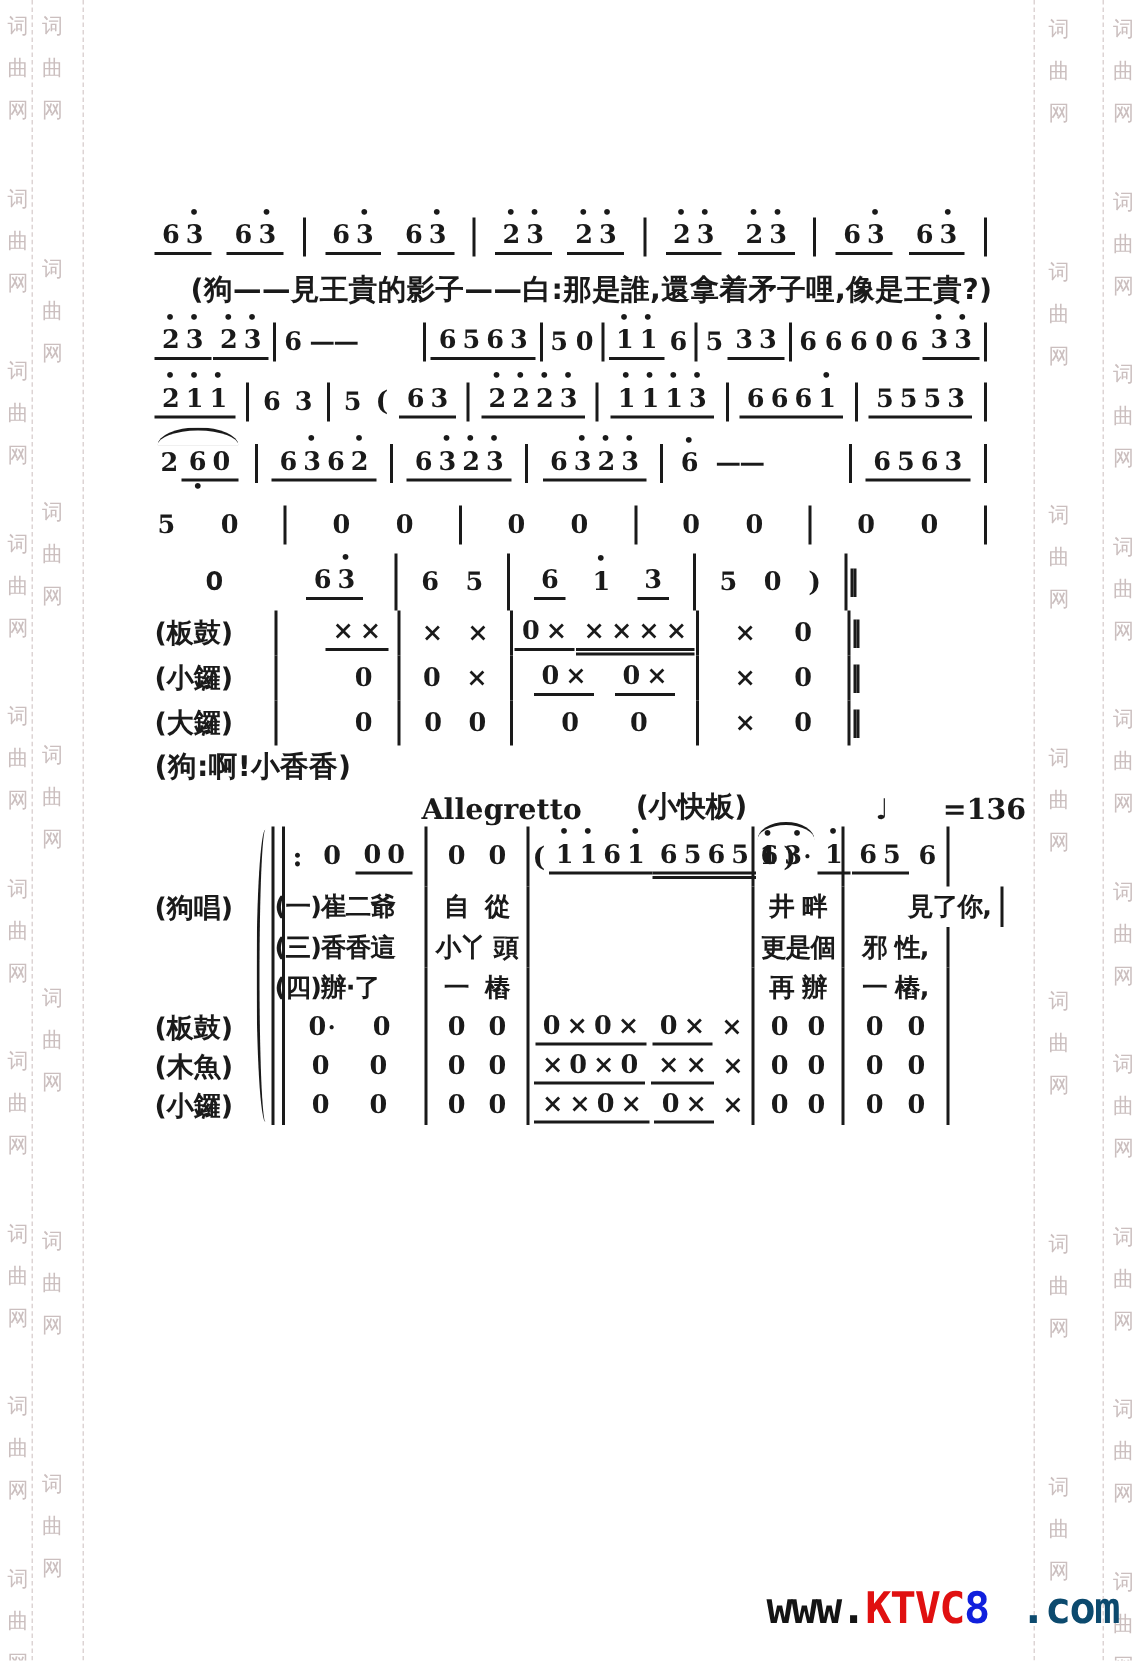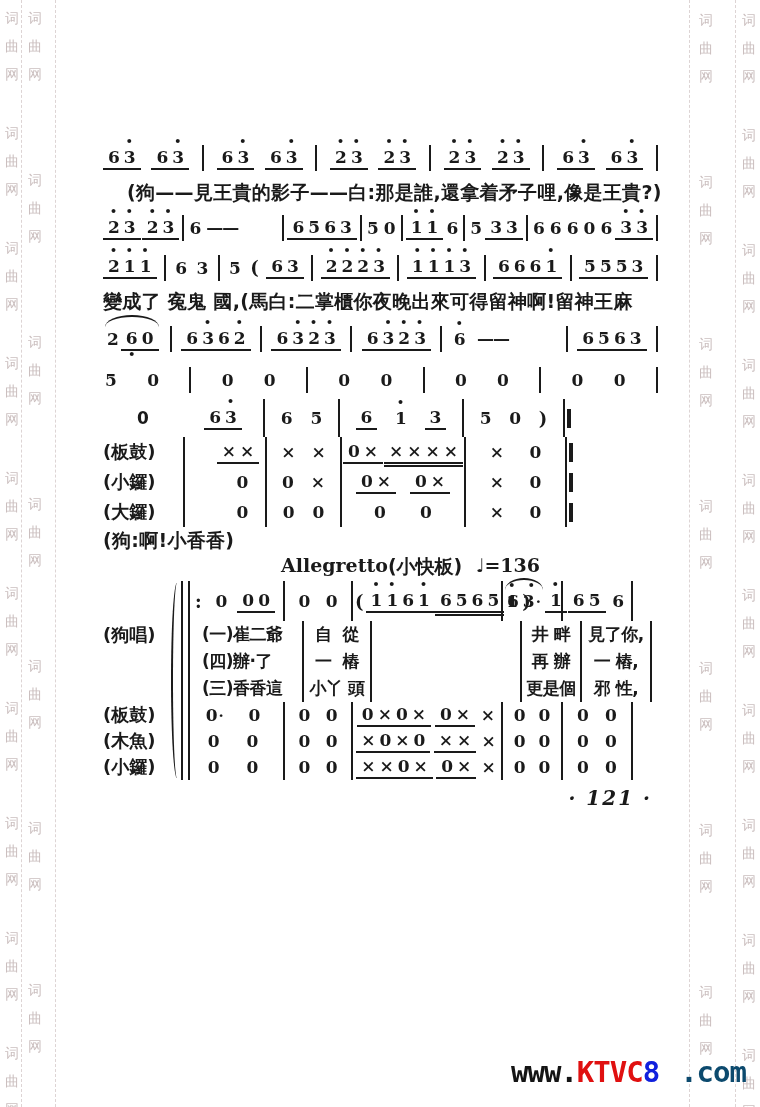--- a/index.html
+++ b/index.html
@@ -21,23 +21,24 @@
     font-weight:bold;font-size:29px;letter-spacing:-1px;white-space:nowrap;
   }
   
   .sheet{position:absolute;left:103px;top:138px;width:557px;z-index:2;}
   .speech{
     font-family:"DejaVu Sans","Liberation Sans",sans-serif;
     font-weight:bold;font-size:19px;white-space:pre;letter-spacing:.3px;
     display:flex;align-items:center;
   }
   .tempo-line{
-    font-weight:bold;font-size:19px;display:flex;align-items:flex-start;
+    font-weight:bold;font-size:19px;display:flex;align-items:flex-end;
     padding-left:178px;white-space:pre;
     font-family:"DejaVu Serif","Liberation Serif",serif;
+    gap:36px;
   }
   .tempo-line .cjk{font-family:"DejaVu Sans","Liberation Sans",sans-serif;}
   
   .m-line{display:flex;justify-content:space-between;align-items:center;width:557px;}
   .nt{position:relative;display:inline-block;font-weight:bold;font-size:17px;
       line-height:20px;margin:0 2px;text-align:center;}
   .nt .ad{position:absolute;top:-9px;left:50%;transform:translateX(-50%);
       font-size:11px;line-height:8px;letter-spacing:1px;font-weight:bold;}
   .nt .bd{position:absolute;bottom:-11px;left:50%;transform:translateX(-50%);
       font-size:11px;line-height:8px;font-weight:bold;}
@@ -63,21 +64,21 @@
   .srow{display:flex;align-items:stretch;}
   .cell{display:flex;justify-content:space-evenly;align-items:center;
     border-right:2px solid #1a1a1a;flex:none;position:relative;}
   .cell.bl{border-left:2px solid #1a1a1a;}
   .lblcell{display:flex;align-items:center;flex:none;border:none;
     font-family:"DejaVu Sans","Liberation Sans",sans-serif;
     font-weight:bold;font-size:18px;white-space:pre;}
   .lyr{font-family:"DejaVu Sans","Liberation Sans",sans-serif;
     font-weight:bold;font-size:17px;letter-spacing:-.5px;white-space:pre;
     justify-content:space-around;}
-  .lyr.first{justify-content:flex-start;padding-left:19px;}
+  .lyr.first{justify-content:flex-start;padding-left:0;}
   .endb{flex:none;align-self:center;}
   .sysleft{position:absolute;top:0;bottom:0;width:5px;
     border-left:2px solid #1a1a1a;border-right:2px solid #1a1a1a;z-index:3;}
   .sysbrace{position:absolute;top:2px;bottom:2px;width:10px;
     border-left:2px solid #1a1a1a;border-radius:50% 0 0 50% / 50% 0 0 50%;z-index:3;}
   .pageno{font-style:italic;font-weight:bold;font-size:20px;
     text-align:right;padding-right:8px;margin-top:6px;letter-spacing:2px;}
 </style>
 </head>
 <body>
@@ -404,21 +405,20 @@
         </span>
         <span class="bar"></span>
         <span class="grp u1">
           <span class="nt"><span>5</span></span>
           <span class="nt"><span>5</span></span>
           <span class="nt"><span>5</span></span>
           <span class="nt"><span>3</span></span>
         </span>
         <span class="bar"></span>
       </div>
-      <div class="speech" style="height: 30px;">變成了 寃鬼 國,(馬白:二掌櫃你夜晚出來可得留神啊!留神王麻</div>
       <div class="m-line" style="height: 44px;">
         <span class="arcg">
           <span class="nt"><span>2</span></span>
           <span class="grp u1">
             <span class="nt"><span>6</span><span class="bd">•</span></span>
             <span class="nt"><span>0</span></span>
           </span>
         </span>
         <span class="bar"></span>
         <span class="grp u1">
@@ -629,41 +629,41 @@
             <span class="nt"><span>6</span></span>
           </div>
           <span class="endb"><span class="bar"></span></span>
         </div>
         <div class="srow" style="height: 27px;">
           <div class="lblcell" style="width: 80px;">(狗唱)</div>
           <div class="cell lyr first" style="width: 100px;">(一)崔二爺</div>
           <div class="cell lyr" style="width: 66px;">自  從</div>
           <div class="cell lyr" style="width: 148px;"></div>
           <div class="cell lyr" style="width: 58px;">井 畔</div>
-          <div class="cell lyr" style="width: 68px;">見了你,</div>
+          <div class="cell lyr" style="width: 68px; margin-left: 36px;">見了你,</div>
+          <span class="endb"><span class="bar"></span></span>
+        </div>
+        <div class="srow" style="height: 27px;">
+          <div class="lblcell" style="width: 80px;"></div>
+          <div class="cell lyr first" style="width: 100px;">(三)香香這</div>
+          <div class="cell lyr" style="width: 66px;">小丫 頭</div>
+          <div class="cell lyr" style="width: 148px;"></div>
+          <div class="cell lyr" style="width: 58px;">更是個</div>
+          <div class="cell lyr" style="width: 68px;">邪 性,</div>
           <span class="endb"><span class="bar"></span></span>
         </div>
         <div class="srow" style="height: 27px;">
           <div class="lblcell" style="width: 80px;"></div>
           <div class="cell lyr first" style="width: 100px;">(四)辦·了</div>
           <div class="cell lyr" style="width: 66px;">一  樁</div>
           <div class="cell lyr" style="width: 148px;"></div>
           <div class="cell lyr" style="width: 58px;">再 辦</div>
           <div class="cell lyr" style="width: 68px;">一 樁,</div>
           <span class="endb"><span class="bar"></span></span>
         </div>
-        <div class="srow" style="height: 27px;">
-          <div class="lblcell" style="width: 80px;"></div>
-          <div class="cell lyr first" style="width: 100px;">(三)香香這</div>
-          <div class="cell lyr" style="width: 66px;">小丫 頭</div>
-          <div class="cell lyr" style="width: 148px;"></div>
-          <div class="cell lyr" style="width: 58px;">更是個</div>
-          <div class="cell lyr" style="width: 68px;">邪 性,</div>
-          <span class="endb"><span class="bar"></span></span>
-        </div>
         <div class="srow" style="height: 26px;">
           <div class="lblcell" style="width: 80px;">(板鼓)</div>
           <div class="cell" style="width: 100px;">
             <span class="nt"><span>0</span><span class="aug">·</span></span>
             <span class="nt"><span>0</span></span>
           </div>
           <div class="cell" style="width: 66px;">
             <span class="nt"><span>0</span></span>
             <span class="nt"><span>0</span></span>
           </div>
@@ -753,16 +753,15 @@
           <div class="cell" style="width: 68px;">
             <span class="nt"><span>0</span></span>
             <span class="nt"><span>0</span></span>
           </div>
           <span class="endb"><span class="bar"></span></span>
         </div>
         <div class="sysbrace" style="left: 68px;"></div>
         <div class="sysleft" style="left: 78px;"></div>
       </div>
     </div>
-  <div class="pageno">· 121 ·</div>
 </div>
 
 <div class="wm-bottom" id="wm-bottom"><span style="color: rgb(20, 20, 20);">www.</span><span style="color: rgb(224, 16, 16);">KTVC</span><span style="color: rgb(16, 32, 221);">8</span><span style="color: #0c4a6e; margin-left: 21px;">.com</span></div>
 
 </body></html>

